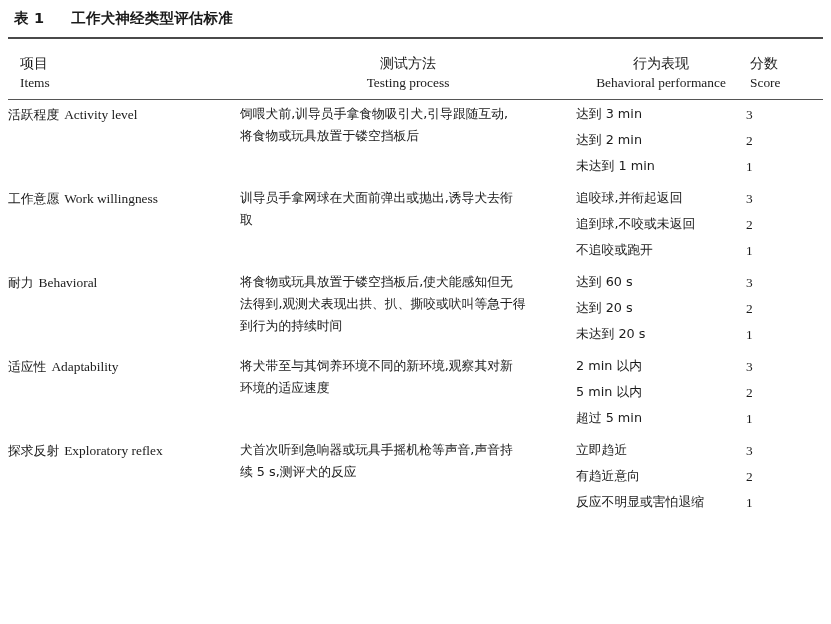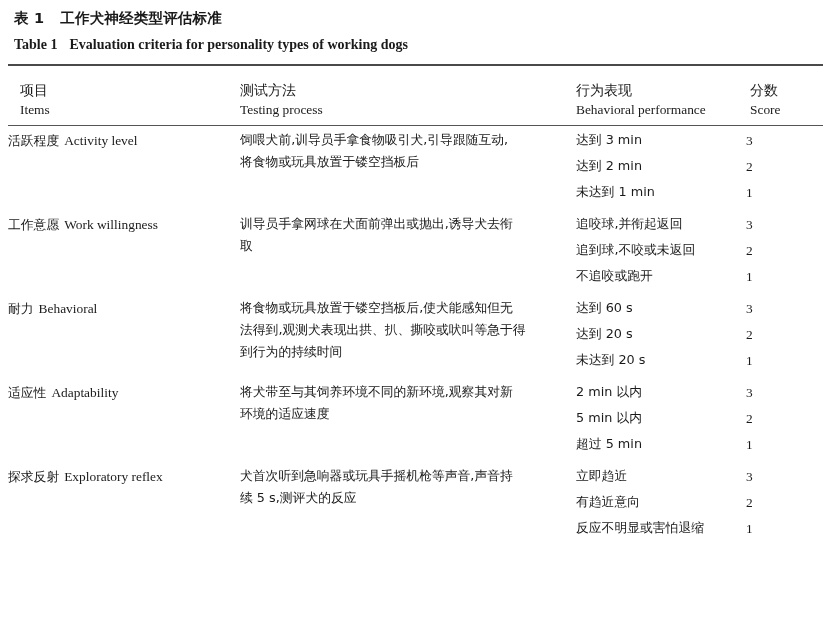--- a/index.html
+++ b/index.html
@@ -27,21 +27,21 @@
   .caption-cn {
     font-family: "DejaVu Sans", "Liberation Sans", sans-serif;
     font-weight: bold;
     font-size: 14.5px;
     letter-spacing: 0.2px;
     padding-top: 9px;
     padding-left: 6px;
     line-height: 1.25;
     white-space: nowrap;
   }
-  .caption-cn .num { margin-right: 16px; }
+  .caption-cn .num { margin-right: 27px; }
   .caption-en {
     font-family: "Liberation Serif", "DejaVu Serif", serif;
     font-weight: bold;
     font-size: 14px;
     padding-top: 9px;
     padding-left: 6px;
     line-height: 1.25;
     white-space: nowrap;
   }
   .caption-en .num { margin-right: 12px; }
@@ -79,21 +79,21 @@
     line-height: 1.45;
     padding-top: 14px;
   }
   .hdr-en {
     font-family: "Liberation Serif", "DejaVu Serif", serif;
     font-size: 13.4px;
     line-height: 1.45;
     padding-bottom: 6px;
   }
   .hdr-item   { text-align: left;   padding-left: 12px; }
-  .hdr-center { text-align: left; }
+  .hdr-center { text-align: center; }
   .hdr-score  { text-align: left; padding-left: 4px; }
 
   
   .cell-item {
     padding-left: 12px;
     line-height: 1.72;
     white-space: nowrap;
   }
   .cell-proc {
     line-height: 1.72;
@@ -120,23 +120,20 @@
 </style>
 </head>
 <body>
 
 <div class="page">
 
   <div class="caption-cn">
     <span class="num">表 1</span><span>工作犬神经类型评估标准</span>
   </div>
 
-  <div class="caption-en">
-    <span class="num">Table 1</span><span>Evaluation criteria for personality types of working dogs</span>
-  </div>
 
   <div class="rule-top"></div>
 
   <table class="tbl">
     <colgroup>
       <col class="c-item">
         <col class="c-proc">
         <col class="c-behav">
         <col class="c-score">
     </colgroup>

